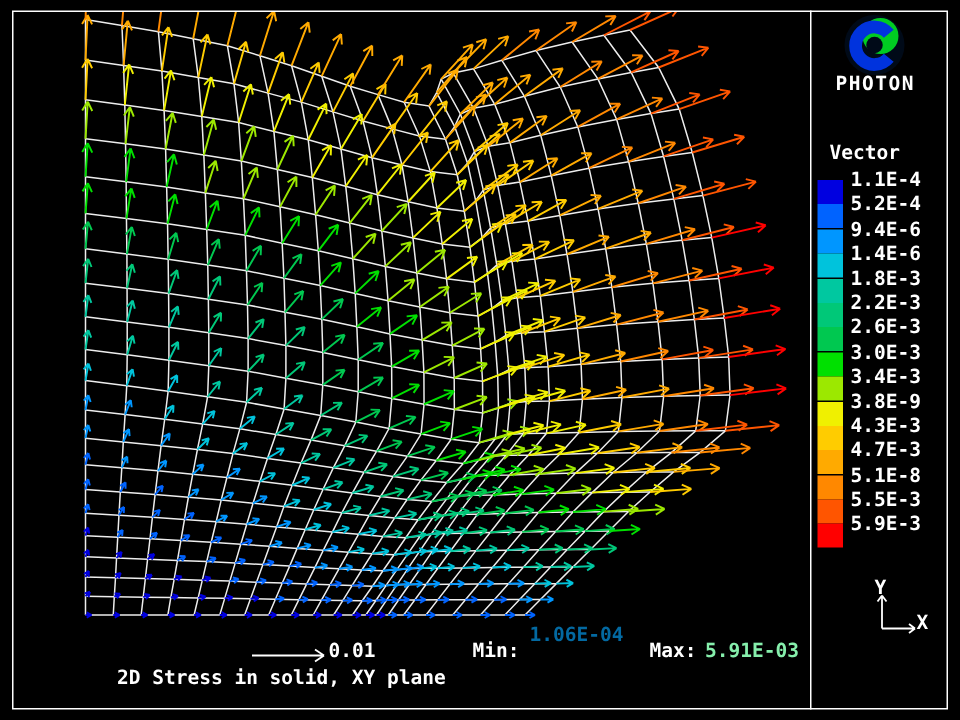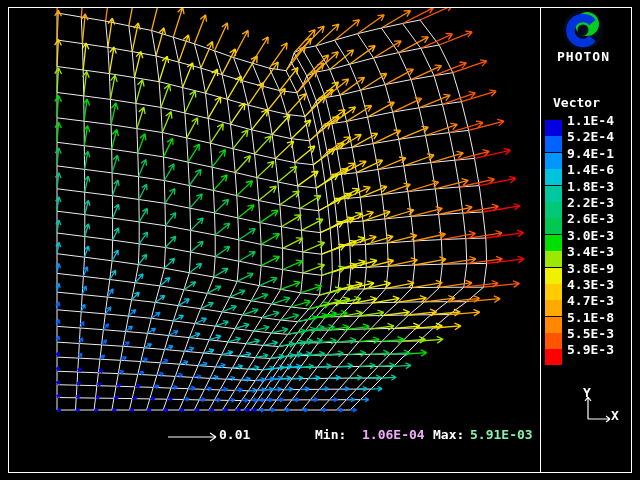--- a/index.html
+++ b/index.html
@@ -518,24 +518,25 @@
         </g>
       </g>
     </svg>
 
   <svg class="wsvg" style="left:166px;top:431px" width="58" height="12">
     <path d="M2,6 L50,6 M50,6 L44,2 M50,6 L44,10" stroke="#fff" stroke-width="1.2" fill="none"></path>
   </svg>
   <div class="txt" style="left:219px;top:427px">0.01</div>
 
   <div class="txt" style="left:315px;top:427px">Min:</div>
-  <div class="txt" id="minval" style="left: 353px; top: 427px; color: #f0abfc; margin-left: 9px;">1.06E-04</div>
+  <div class="txt" id="minval" style="left: 353px; top: 416px; color: #0369a1;">1.06E-04</div>
   <div class="txt" style="left:433px;top:427px">Max:</div>
   <div class="txt" id="maxval" style="left: 470px; top: 427px; color: #86efac;">5.91E-03</div>
 
+  <div class="txt" style="left:78px;top:445px">2D Stress in solid, XY plane</div>
 
   <svg class="wsvg" style="left:561px;top:9px" width="44" height="44" viewBox="0 0 44 44">
     <circle cx="22" cy="21" r="20" fill="#000a18"></circle>
     <circle cx="26" cy="15" r="12" fill="#00cc22"></circle>
     <path d="M31.5,13.5 A12.5,12.5 0 1 0 31.5,29.5" stroke="#0033dd" stroke-width="8.5" fill="none"></path>
     <path d="M26,20 L36,15 L33,24 Z" fill="#00cc22"></path>
     <circle cx="22" cy="21" r="5.5" fill="#000a18"></circle>
   </svg>
   <div class="txt" style="left:557px;top:49px;letter-spacing:1px">PHOTON</div>
 
@@ -544,21 +545,21 @@
       <div class="lrow">
         <span class="swatch" style="background: rgb(0, 0, 224);"></span>
         <span class="lval">1.1E-4</span>
       </div>
       <div class="lrow">
         <span class="swatch" style="background: rgb(0, 99, 255);"></span>
         <span class="lval">5.2E-4</span>
       </div>
       <div class="lrow">
         <span class="swatch" style="background: rgb(0, 150, 255);"></span>
-        <span class="lval">9.4E-1</span>
+        <span class="lval">9.4E-6</span>
       </div>
       <div class="lrow">
         <span class="swatch" style="background: rgb(0, 195, 220);"></span>
         <span class="lval">1.4E-6</span>
       </div>
       <div class="lrow">
         <span class="swatch" style="background: rgb(0, 200, 160);"></span>
         <span class="lval">1.8E-3</span>
       </div>
       <div class="lrow">

